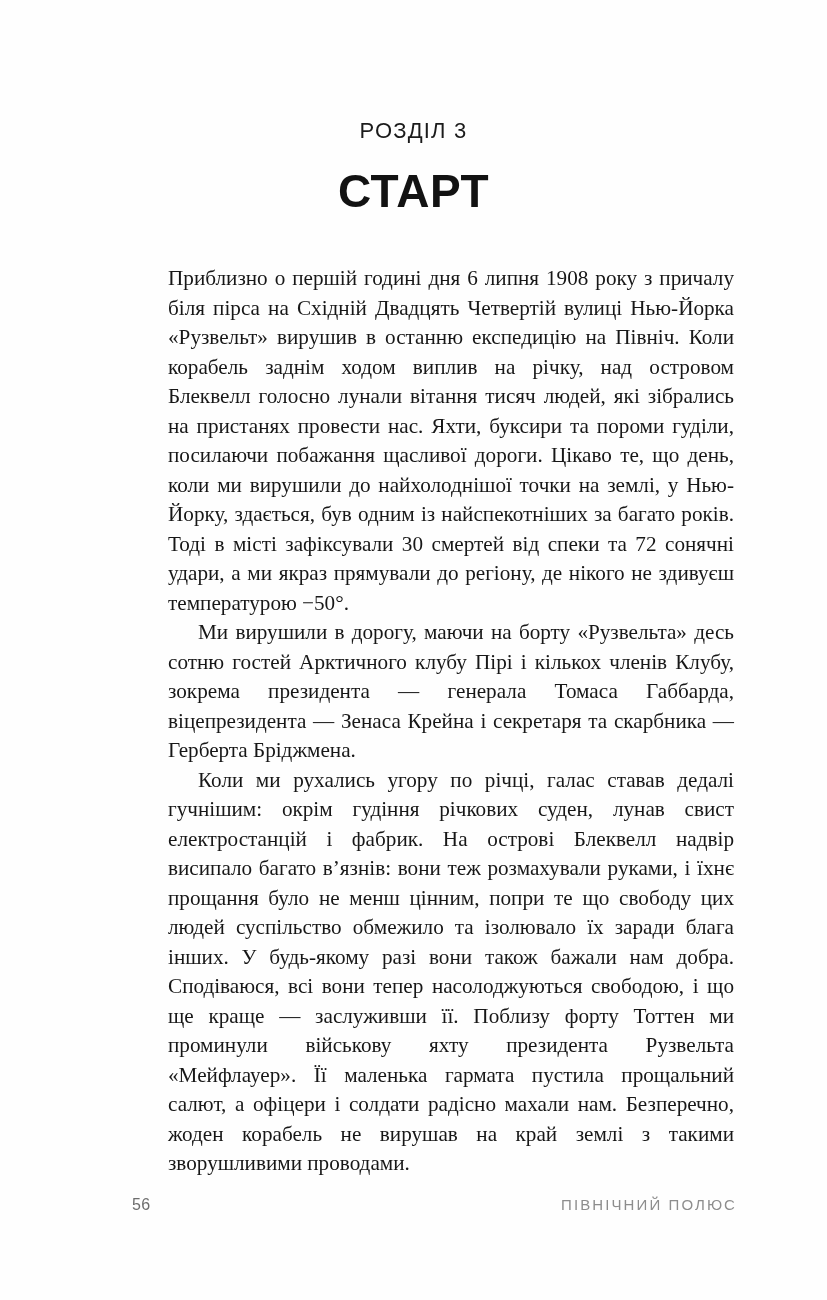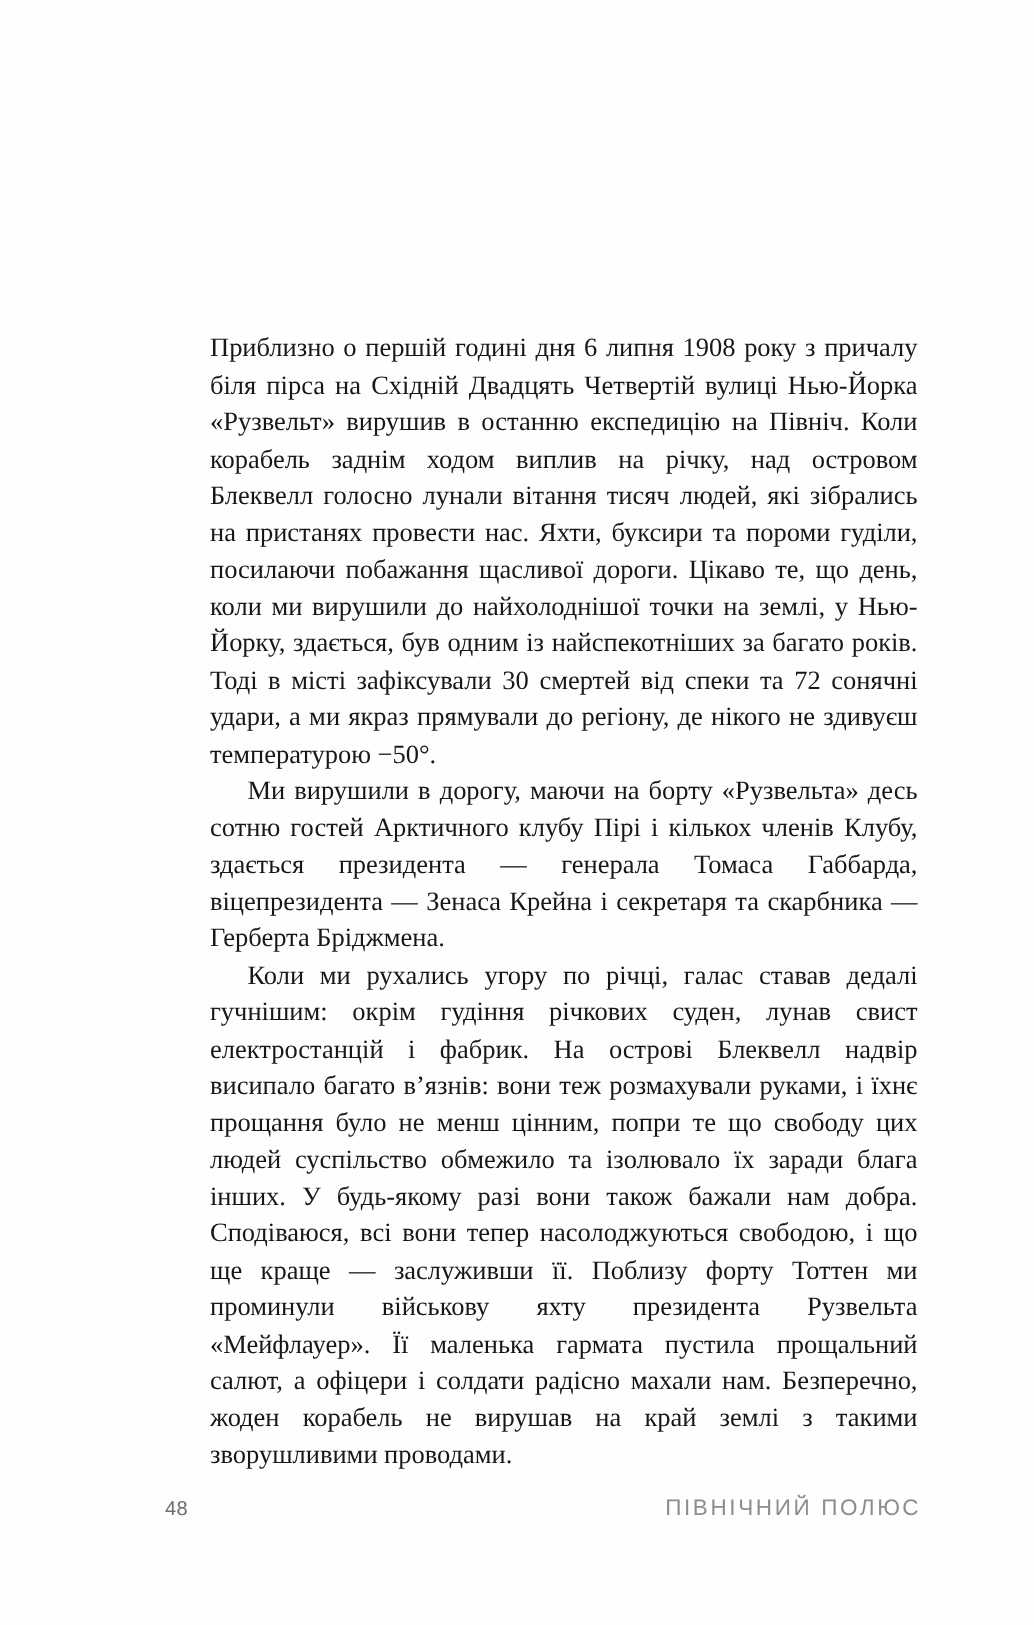--- a/index.html
+++ b/index.html
@@ -83,37 +83,41 @@
     align-items: baseline;
     justify-content: space-between;
     font-family: "Liberation Sans", "DejaVu Sans", sans-serif;
   }
   .folio {
     font-size: 16px;
     color: #6d6d6d;
     letter-spacing: 0.4px;
   }
   .running-head {
-    font-size: 18px;
+    font-size: 15px;
     color: #8d8d8d;
     letter-spacing: 2.1px;
     text-transform: uppercase;
     text-align: center;
   }
 </style>
 </head>
 <body>
 
 <div class="page">
 
+  <div class="chapter-head">
+    <span class="chapter-label">РОЗДІЛ 3</span>
+    <span class="chapter-title">СТАРТ</span>
+  </div>
 
   <div class="body-block">
     <p class="para">Приблизно о першій годині дня 6 липня 1908 року з причалу біля пірса на Східній Двадцять Четвертій вулиці Нью-Йорка «Рузвельт» вирушив в останню експедицію на Північ. Коли корабель заднім ходом виплив на річку, над островом Блеквелл голосно лунали вітання тисяч людей, які зібрались на пристанях провести нас. Яхти, буксири та пороми гуділи, посилаючи побажання щасливої дороги. Цікаво те, що день, коли ми вирушили до найхолоднішої точки на землі, у Нью-Йорку, здається, був одним із найспекотніших за багато років. Тоді в місті зафіксували 30 смертей від спеки та 72 сонячні удари, а ми якраз прямували до регіону, де нікого не здивуєш температурою −50°.</p>
-    <p class="para">Ми вирушили в дорогу, маючи на борту «Рузвельта» десь сотню гостей Арктичного клубу Пірі і кількох членів Клубу, здається президента — генерала Томаса Габбарда, віцепрезидента — Зенаса Крейна і секретаря та скарбника — Герберта Бріджмена.</p>
+    <p class="para">Ми вирушили в дорогу, маючи на борту «Рузвельта» десь сотню гостей Арктичного клубу Пірі і кількох членів Клубу, зокрема президента — генерала Томаса Габбарда, віцепрезидента — Зенаса Крейна і секретаря та скарбника — Герберта Бріджмена.</p>
     <p class="para">Коли ми рухались угору по річці, галас ставав дедалі гучнішим: окрім гудіння річкових суден, лунав свист електростанцій і фабрик. На острові Блеквелл надвір висипало багато в’язнів: вони теж розмахували руками, і їхнє прощання було не менш цінним, попри те що свободу цих людей суспільство обмежило та ізолювало їх заради блага інших. У будь-якому разі вони також бажали нам добра. Сподіваюся, всі вони тепер насолоджуються свободою, і що ще краще — заслуживши її. Поблизу форту Тоттен ми проминули військову яхту президента Рузвельта «Мейфлауер». Її маленька гармата пустила прощальний салют, а офіцери і солдати радісно махали нам. Безперечно, жоден корабель не вирушав на край землі з такими зворушливими проводами.</p>
   </div>
 
   <div class="footer">
-    <span class="folio">48</span>
+    <span class="folio">56</span>
     <span class="running-head">ПІВНІЧНИЙ ПОЛЮС</span>
   </div>
 
 </div>
 
 </body></html>

